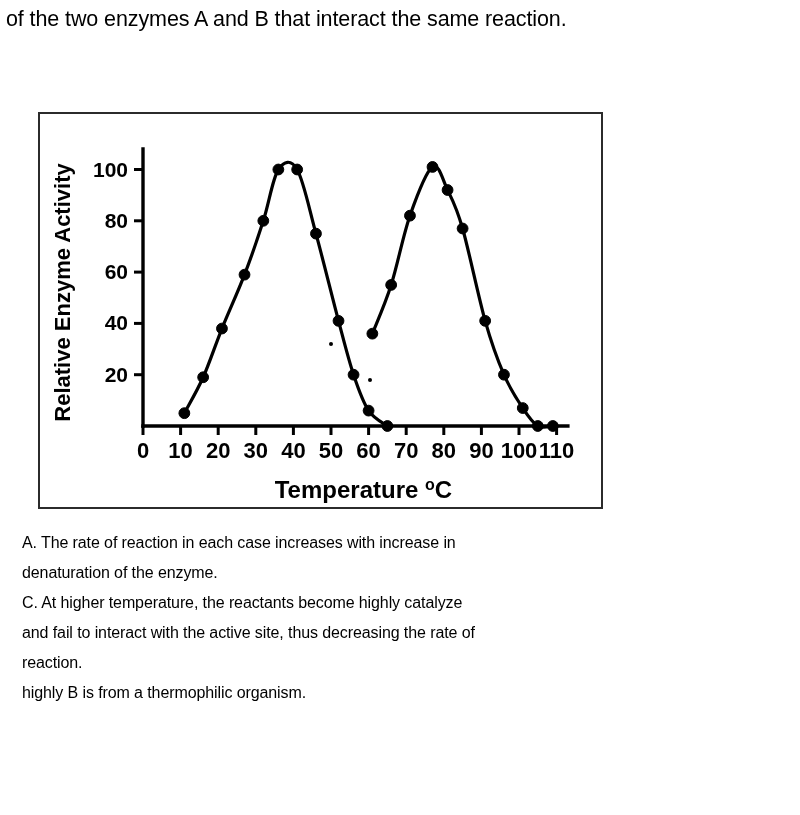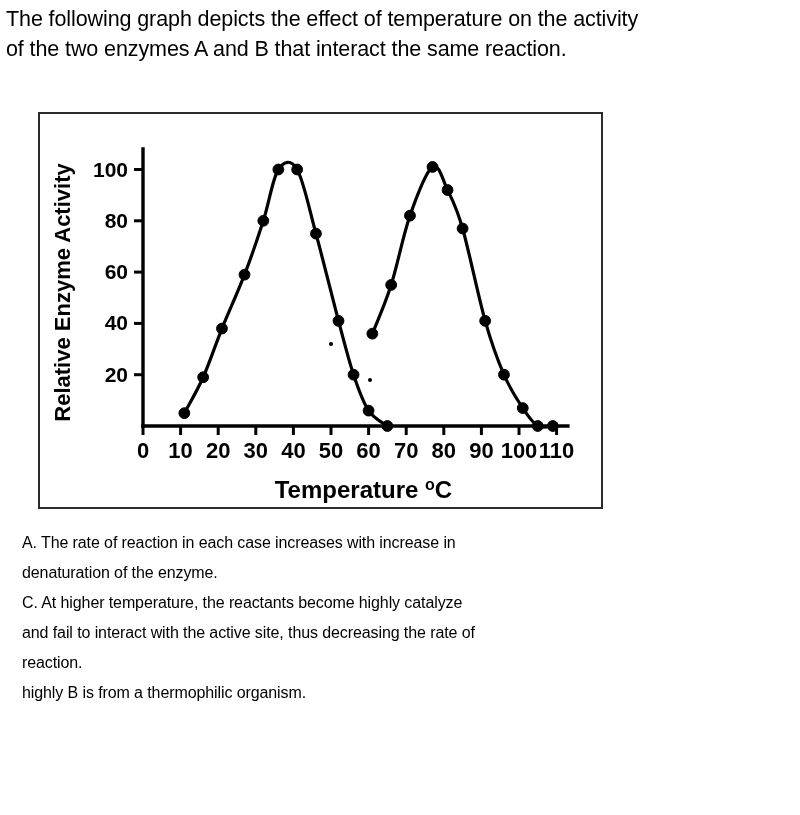--- a/index.html
+++ b/index.html
@@ -66,21 +66,20 @@
     letter-spacing: -0.1px;
   }
   .options p { margin: 0; }
 </style>
 </head>
 <body>
 
 <div class="page">
 
   <div class="question">
-    <p>The following graph depicts the effect of temperature on the activity</p>
     <p>of the two enzymes A and B that interact the same reaction.</p>
   </div>
 
   <div class="figure-box">
     <div class="plot-area">
       <svg class="plot-svg" id="chart-svg" width="561" height="393" viewBox="0 0 561 393">
           <g>
             <line x1="103" y1="34.98000000000002" x2="103" y2="312" stroke="#000" stroke-width="3.4" stroke-linecap="square"></line>
             <line x1="103" y1="312" x2="527.88" y2="312" stroke="#000" stroke-width="3.4" stroke-linecap="square"></line>
             <line x1="94" y1="260.7" x2="103" y2="260.7" stroke="#000" stroke-width="3"></line>

